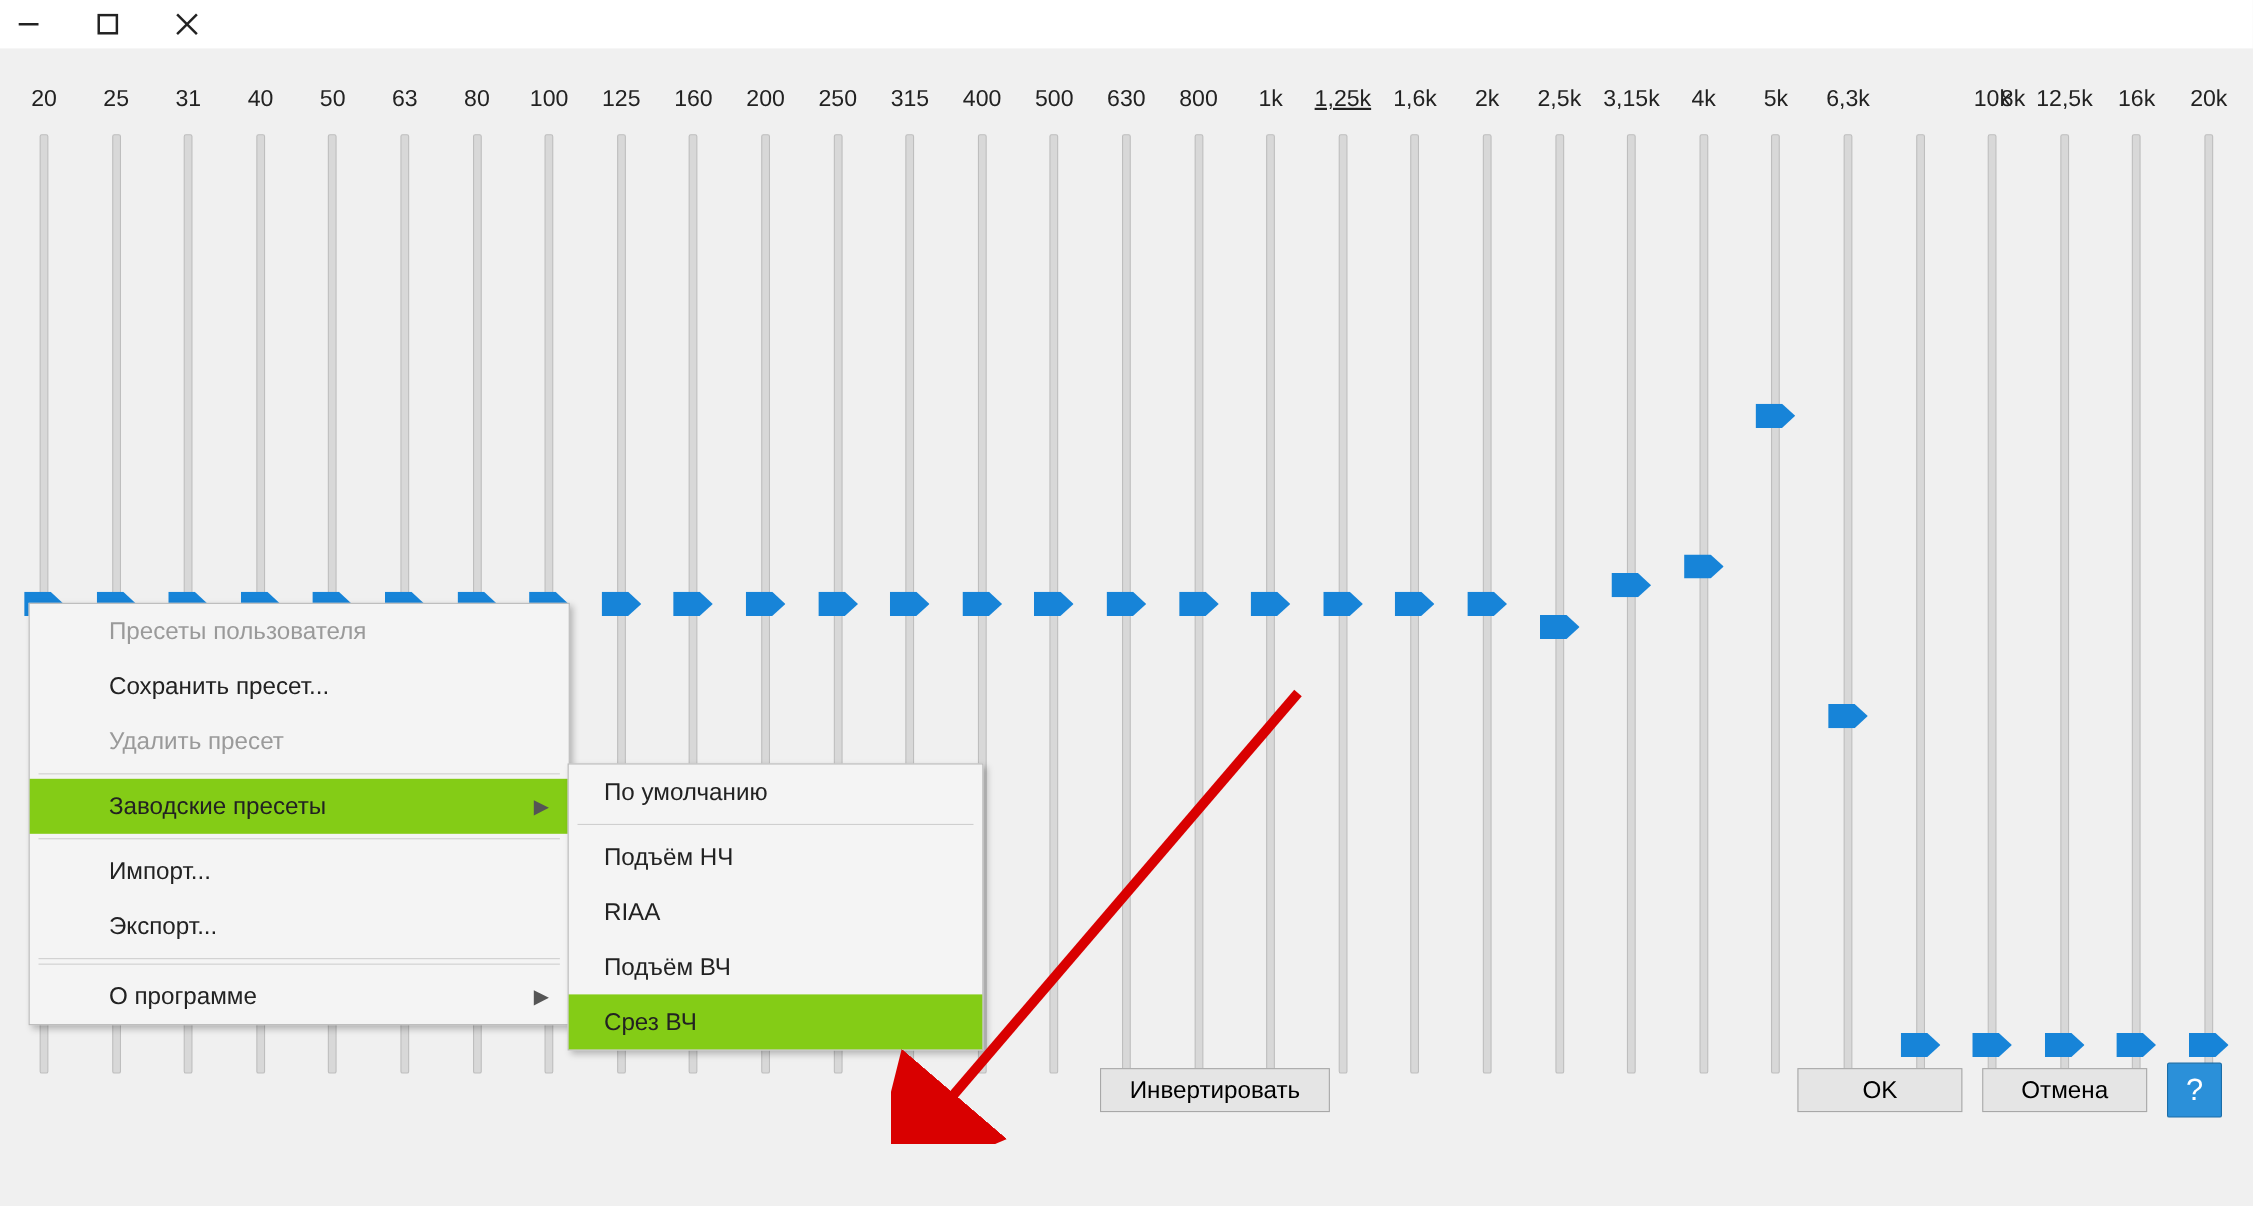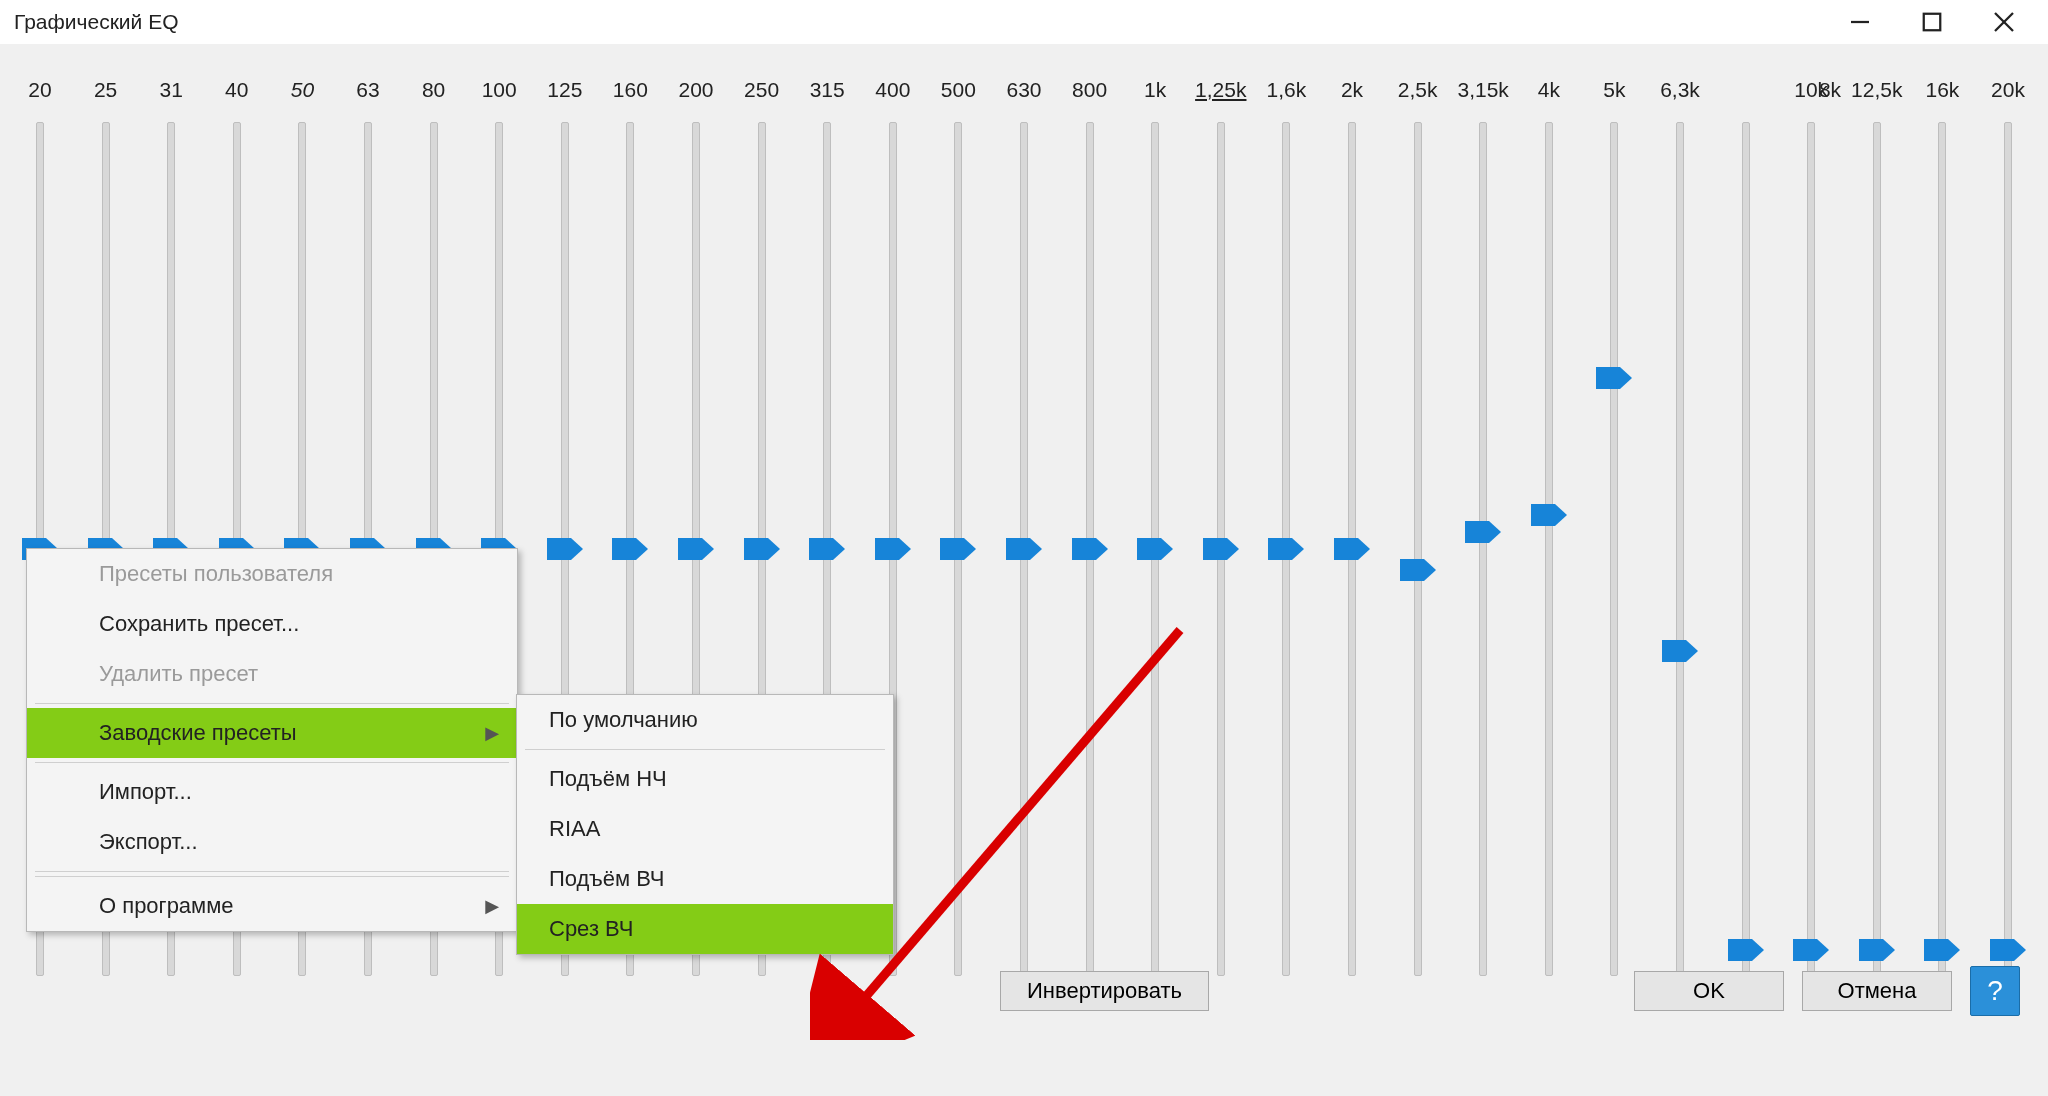--- a/index.html
+++ b/index.html
@@ -40,21 +40,20 @@
   .btn-cancel { min-width: 150px; text-align: center; }
   .help-btn { width: 50px; height: 50px; background: #2b90d9; color: #fff; font-size: 28px; display: flex; align-items: center; justify-content: center; border: 1px solid #1a6da8; border-radius: 2px; }
 
   
   .annot-arrow { position: absolute; pointer-events: none; }
 </style>
 </head>
 <body>
 
 <div class="titlebar">
-  <span class="title">Графический EQ</span>
   <div class="win-controls">
     <span class="win-btn">
       <svg viewBox="0 0 16 16">
           <line x1="2" y1="8" x2="14" y2="8"></line>
         </svg>
     </span>
     <span class="win-btn">
       <svg viewBox="0 0 16 16">
           <rect x="2.5" y="2.5" width="11" height="11"></rect>
         </svg>
@@ -67,21 +66,21 @@
     </span>
   </div>
 </div>
 
 <div class="eq-area">
   <div class="freq-labels" id="freq-labels">
       <div class="freq-label" style="left: 40px;">20</div>
       <div class="freq-label" style="left: 105.6px;">25</div>
       <div class="freq-label" style="left: 171.2px;">31</div>
       <div class="freq-label" style="left: 236.8px;">40</div>
-      <div class="freq-label" style="left: 302.4px; font-style: italic;">50</div>
+      <div class="freq-label" style="left: 302.4px;">50</div>
       <div class="freq-label" style="left: 368px;">63</div>
       <div class="freq-label" style="left: 433.6px;">80</div>
       <div class="freq-label" style="left: 499.2px;">100</div>
       <div class="freq-label" style="left: 564.8px;">125</div>
       <div class="freq-label" style="left: 630.4px;">160</div>
       <div class="freq-label" style="left: 696px;">200</div>
       <div class="freq-label" style="left: 761.6px;">250</div>
       <div class="freq-label" style="left: 827.2px;">315</div>
       <div class="freq-label" style="left: 892.8px;">400</div>
       <div class="freq-label" style="left: 958.4px;">500</div>

